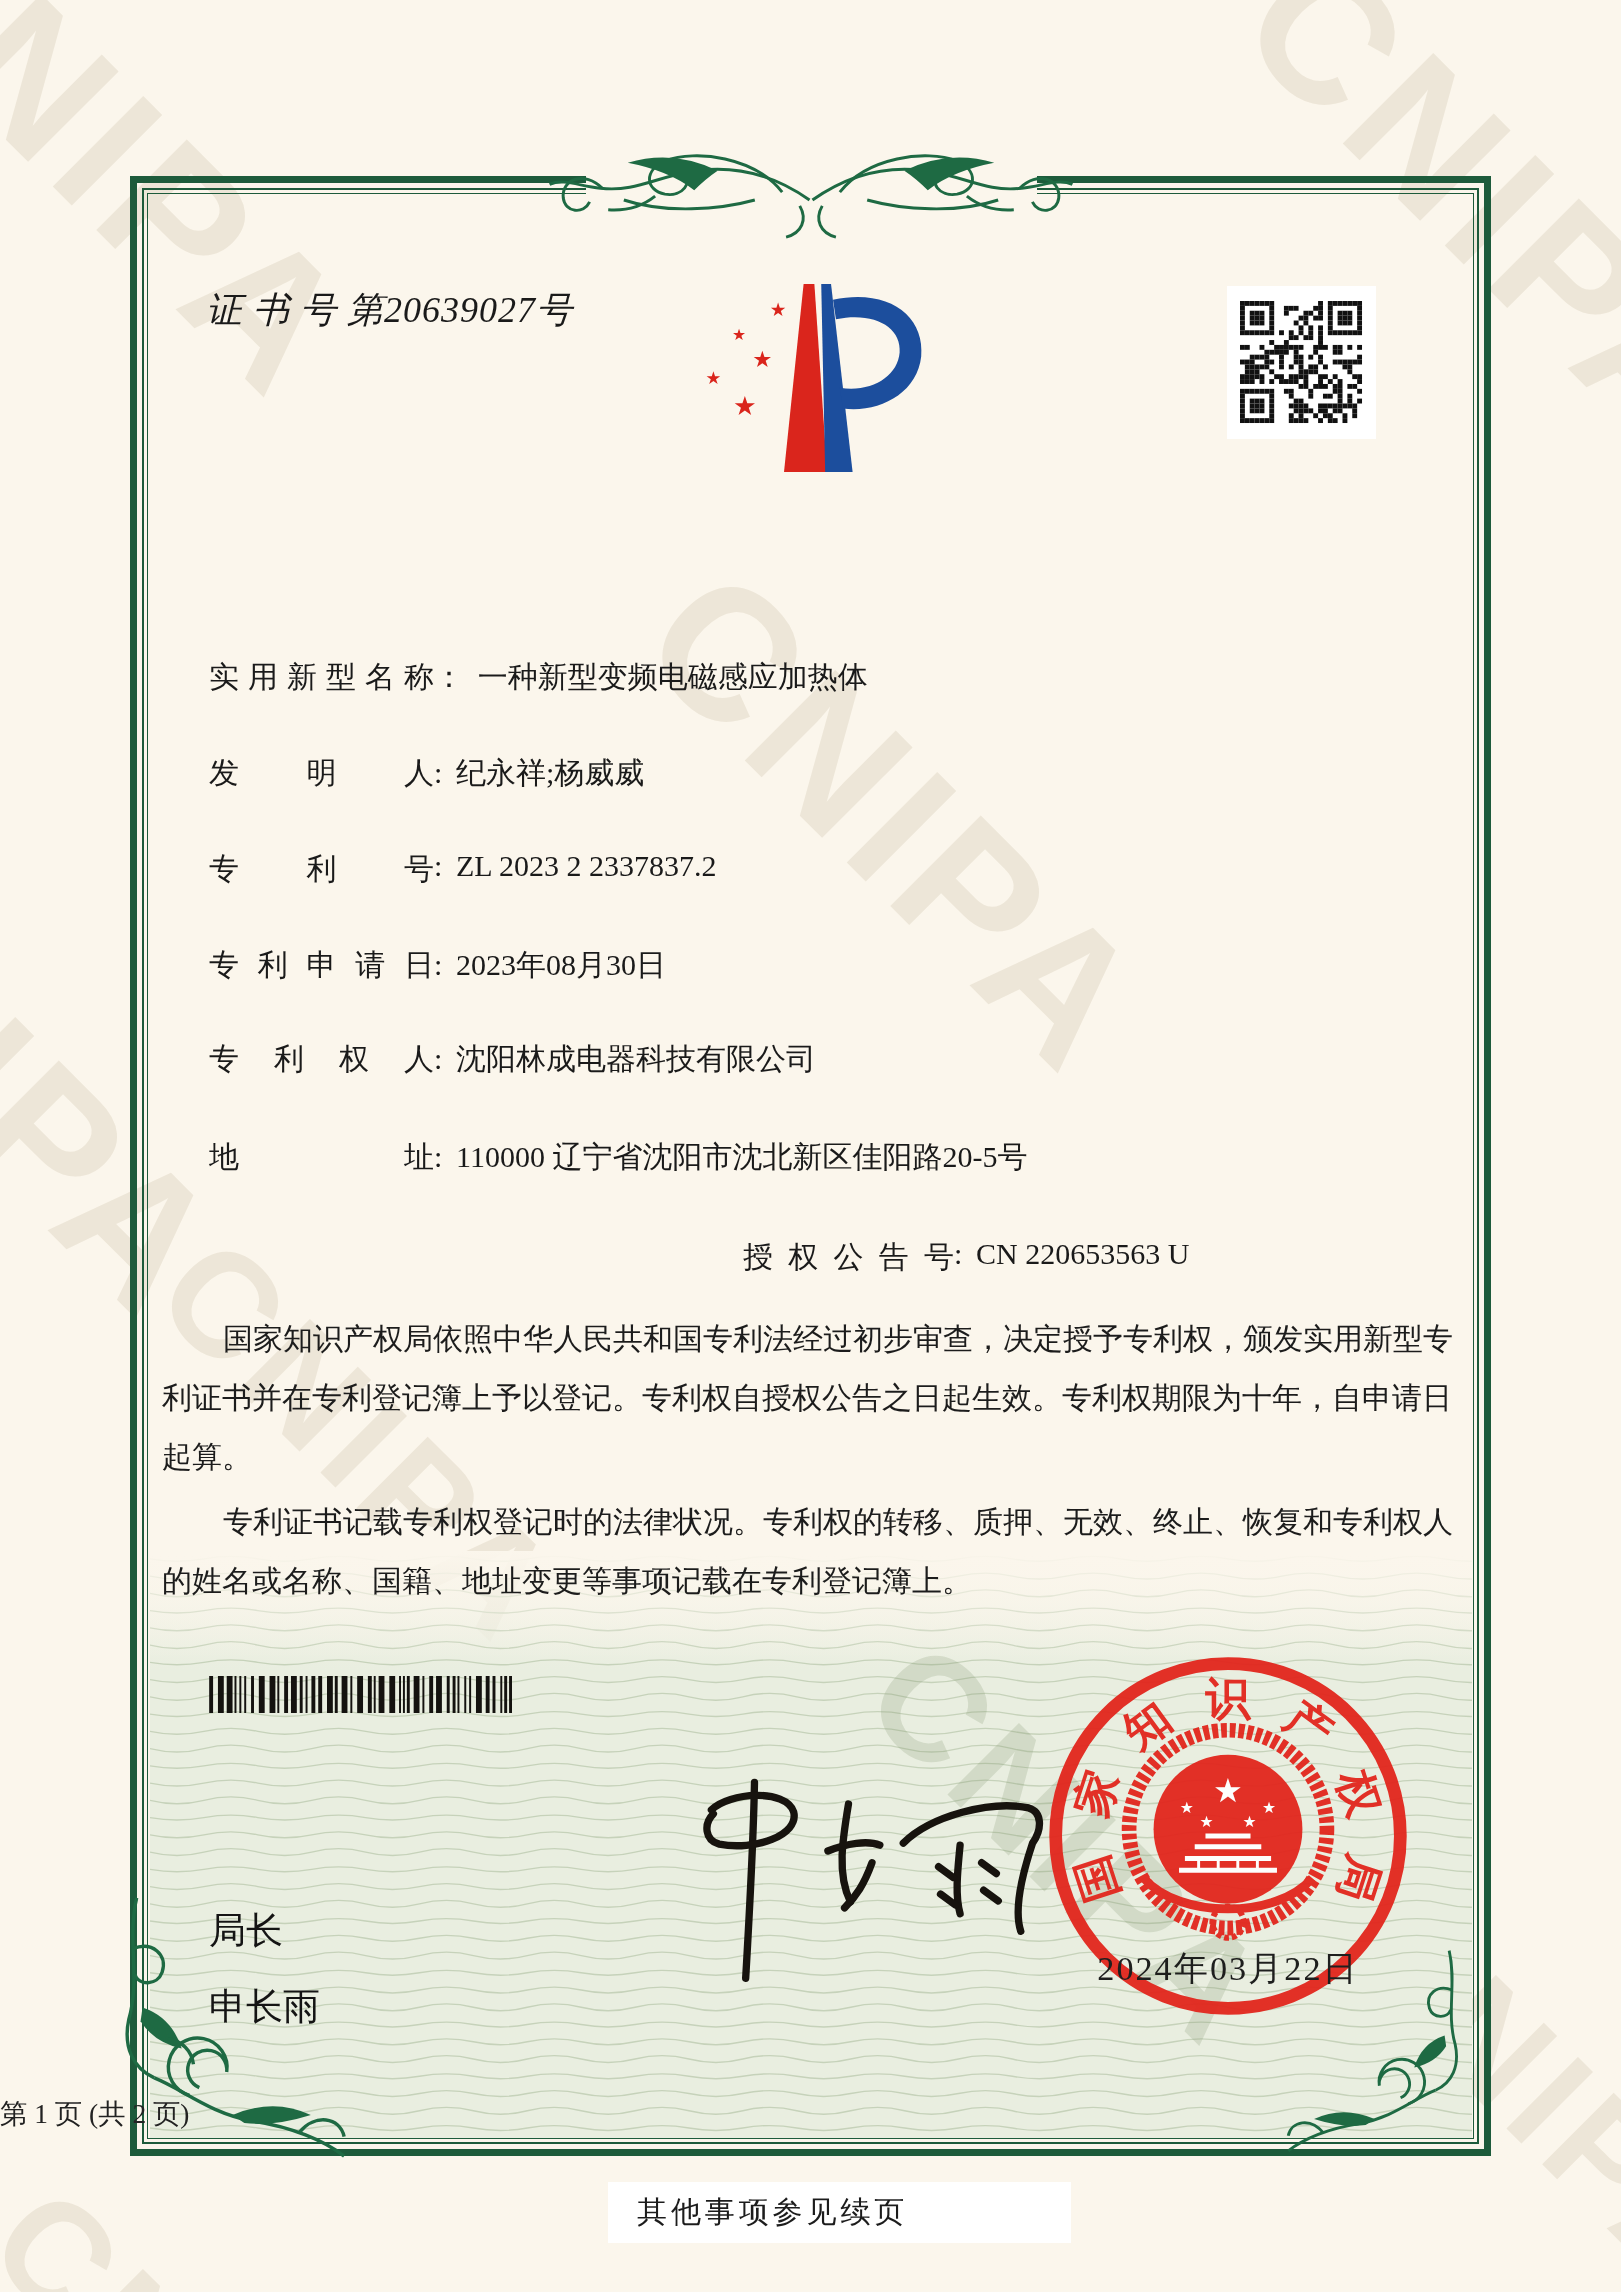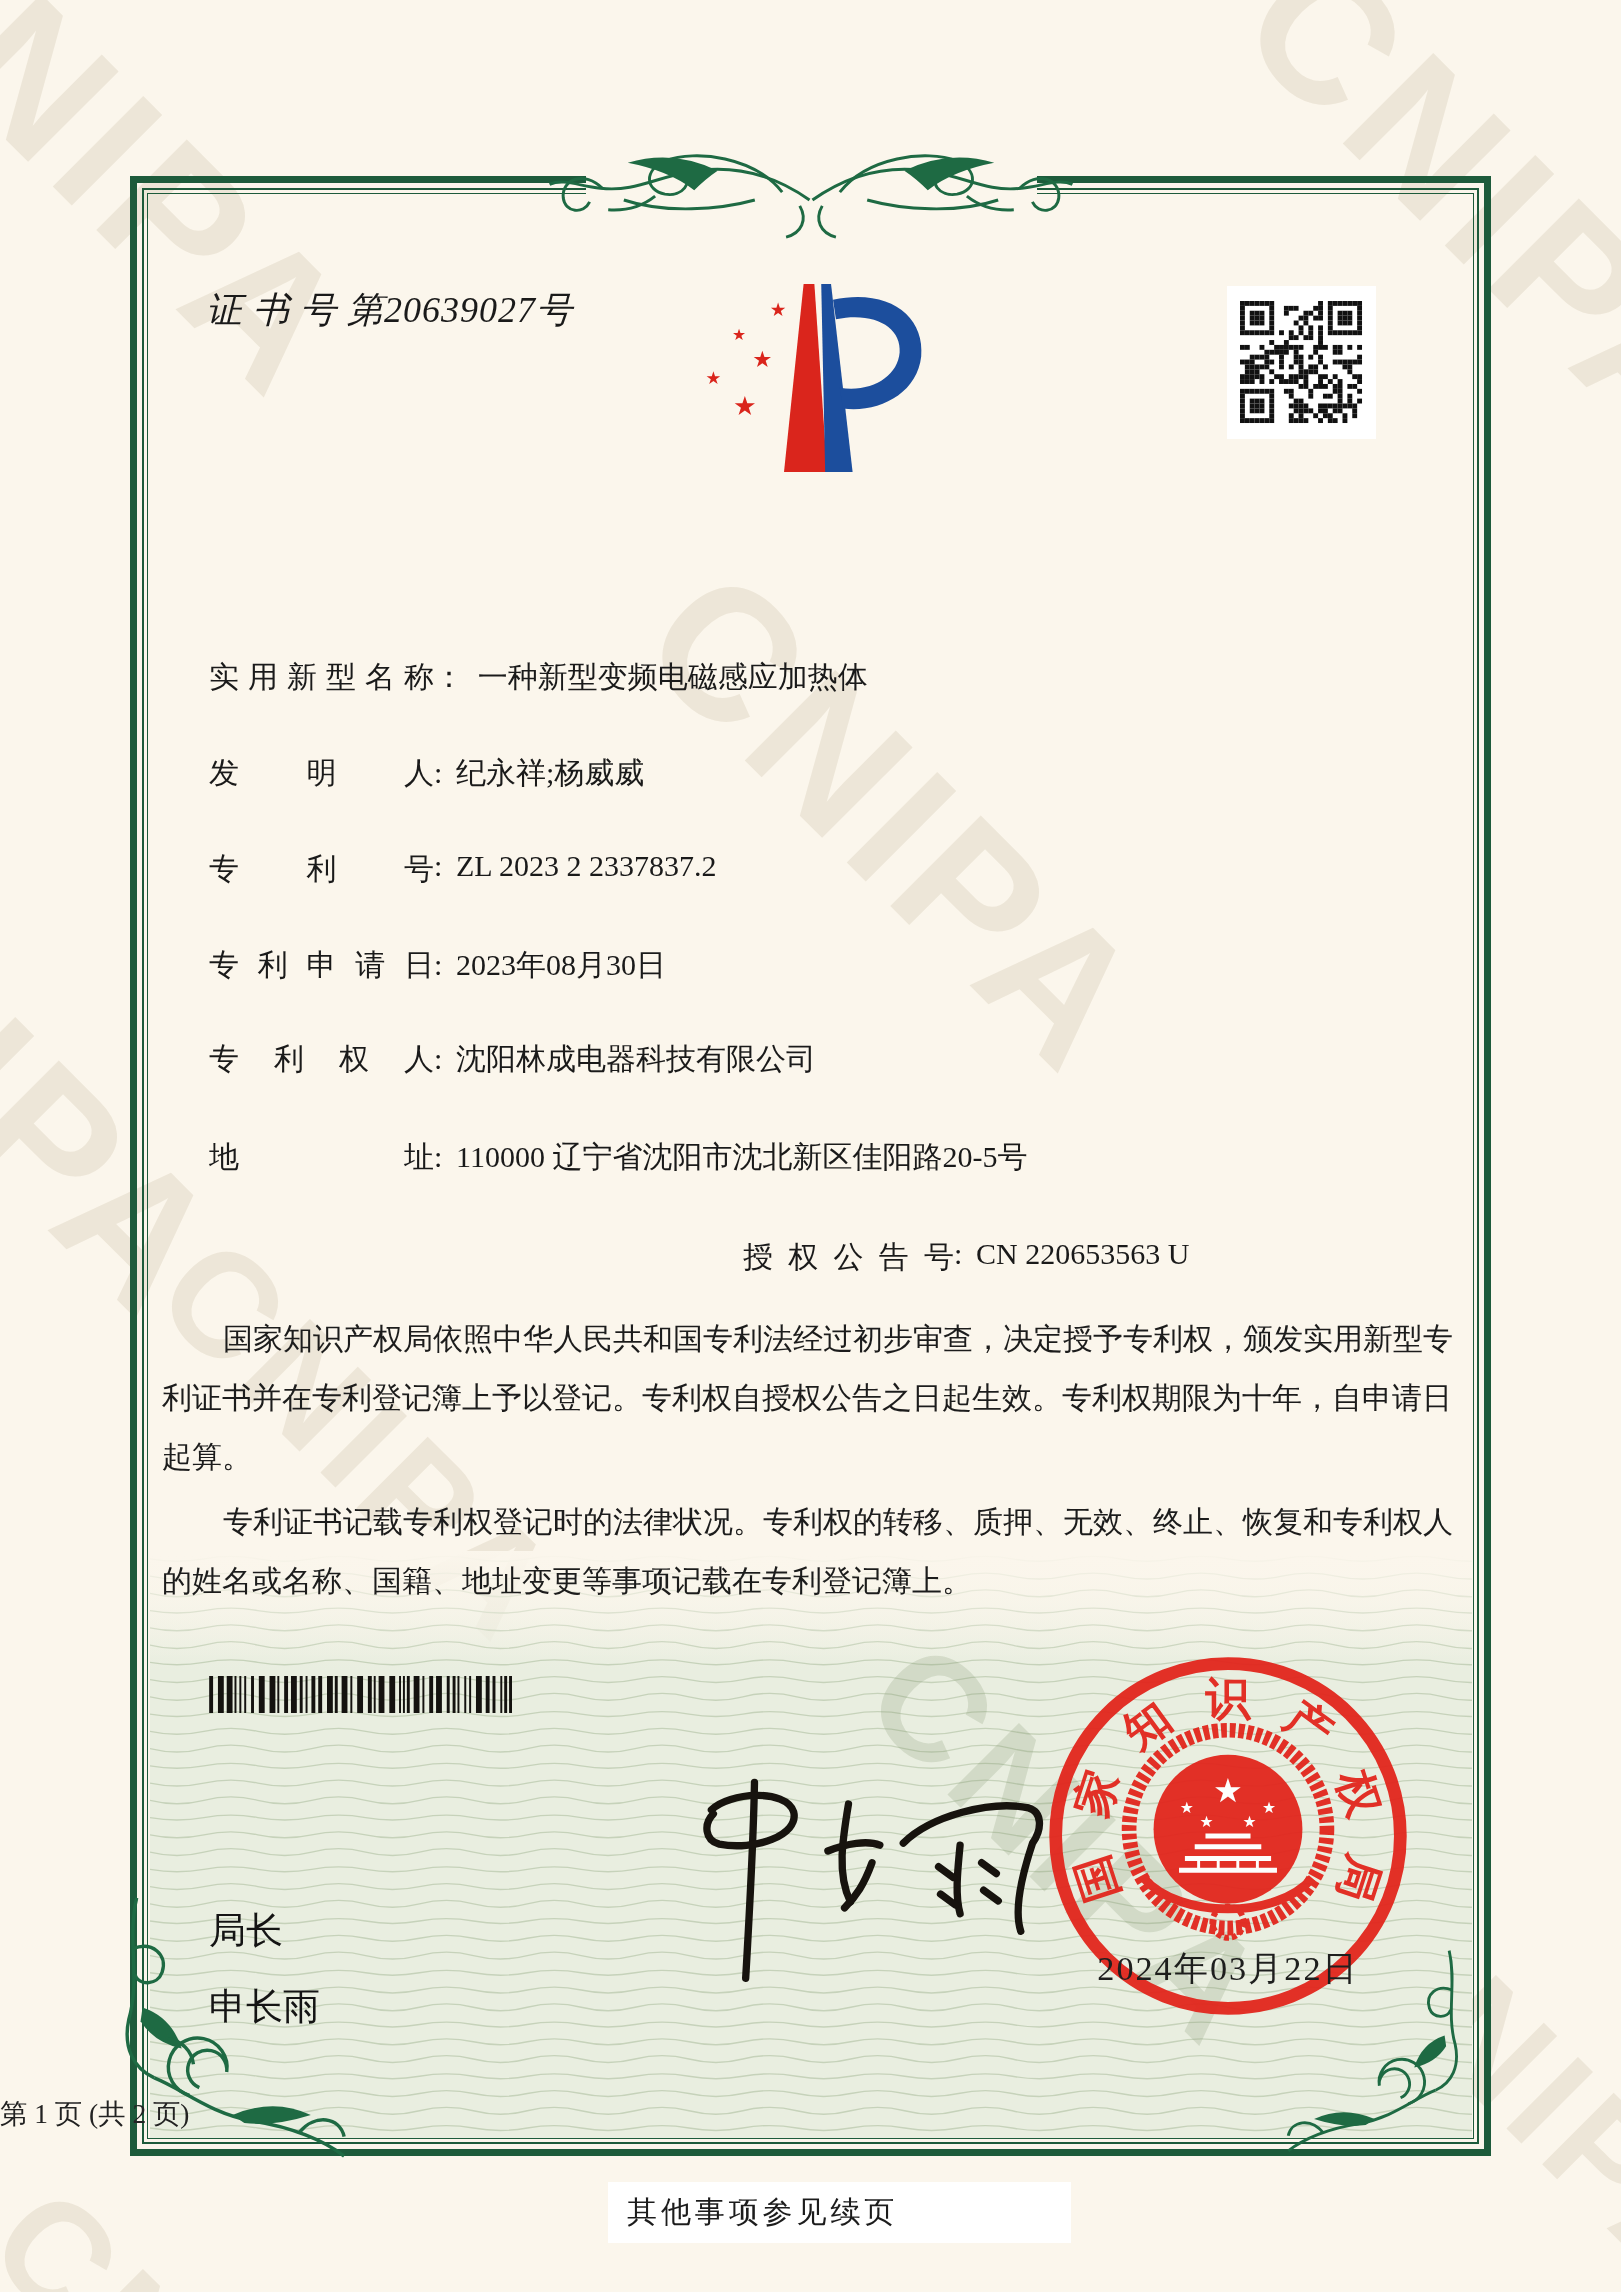--- a/index.html
+++ b/index.html
@@ -48,21 +48,21 @@
   .paras{position:absolute;left:162px;top:1309px;width:1299px;z-index:5;}
   .paras p{font-size:30px;line-height:59px;text-indent:61px;color:#1c1c1c;}
   .paras p + p{margin-top:5.9px;}
   .barcode{position:absolute;left:208px;top:1676px;z-index:5;}
   .issuer{position:absolute;left:209px;z-index:5;font-family:"Liberation Sans","DejaVu Sans",sans-serif;
       font-size:37px;color:#141414;}
   .signature{position:absolute;left:637px;top:1747px;z-index:5;}
   .seal{position:absolute;left:1039px;top:1647px;z-index:6;opacity:0.95;}
   .pageinfo{position:absolute;left:0;right:0;top:2096px;text-align:left;font-size:27.4px;color:#222;z-index:5;}
   .note-strip{position:absolute;left:608px;top:2182px;width:463px;height:61px;background:#ffffff;z-index:5;}
-  .note-strip span{display:block;padding-left:19px;font-size:30px;line-height:59px;letter-spacing:3.9px;color:#1c1c1c;}
+  .note-strip span{display:block;padding-left:29px;font-size:30px;line-height:59px;letter-spacing:3.9px;color:#1c1c1c;}
 </style>
 </head>
 <body>
 
 <div class="page">
 
   <div class="wm big" style="left:-39px;top:-147px">CNIPA</div>
   <div class="wm big" style="left:1353px;top:-88px">CNIPA</div>
   <div class="wm big" style="left:755px;top:529px">CNIPA</div>
   <div class="wm big" style="left:-167px;top:774px">CNIPA</div>

